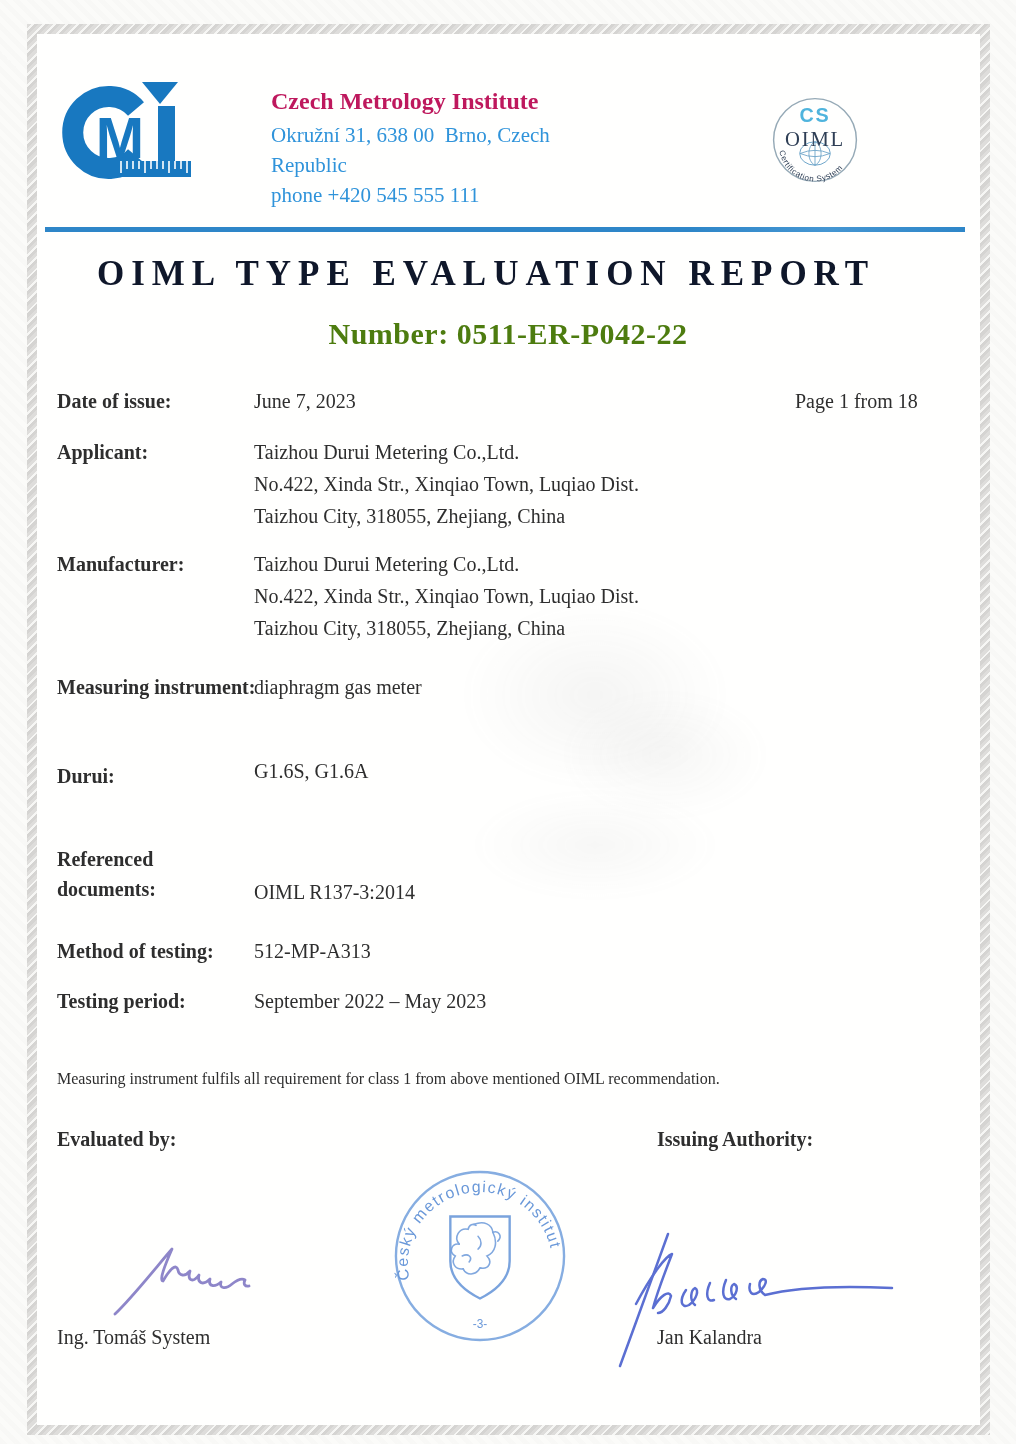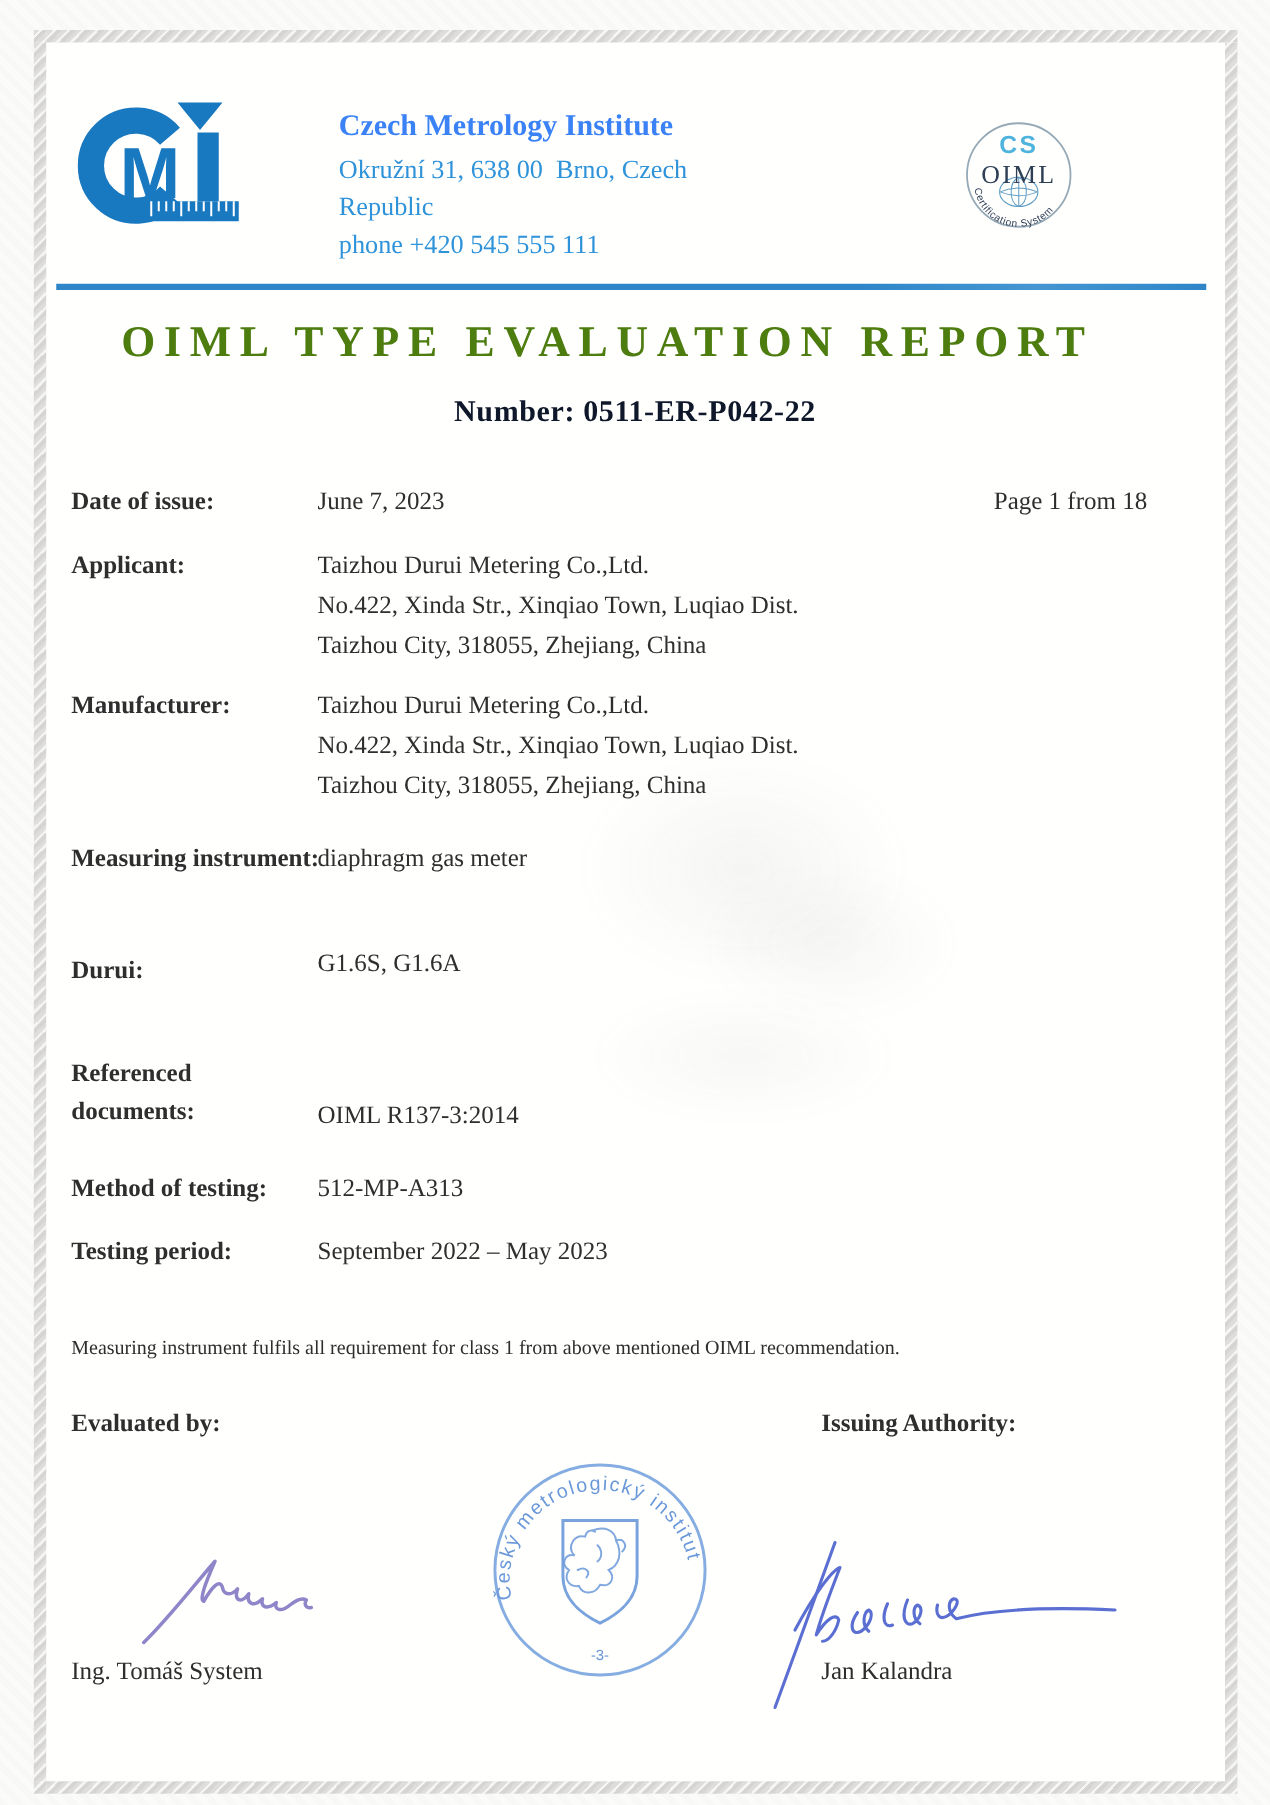--- a/index.html
+++ b/index.html
@@ -16,29 +16,29 @@
   .page { position:absolute; inset:0; }
   .frame {
     position:absolute; left:27px; top:24px; right:26px; bottom:9px;
     border:10px solid #ddd;
     border-image: repeating-linear-gradient(135deg,#dedddb 0 3px,#f6f6f4 3px 5px,#d5d4d2 5px 8px) 10 round;
     background:#fffffe;
   }
   .abs { position:absolute; }
   .lbl { position:absolute; left:57px; font-weight:bold; font-size:20px; color:#2e2e2e; white-space:nowrap; }
   .val { position:absolute; left:254px; font-size:20px; color:#2e2e2e; white-space:nowrap; }
-  .hdr-name { position:absolute; left:271px; top:88px; font-weight:bold; font-size:24px; color:#3b82f6; white-space:pre-wrap; }
+  .hdr-name { position:absolute; left:271px; top:88px; font-weight:bold; font-size:24px; color:#be185d; white-space:pre-wrap; }
   .hdr-addr { position:absolute; left:271px; font-size:21px; color:#2f93da; white-space:pre-wrap; }
   .doc-title {
     position:absolute; left:0; top:254px; width:972px; text-align:center;
-    font-size:35px; font-weight:bold; letter-spacing:7px; color:#4d7c0f; white-space:nowrap;
+    font-size:35px; font-weight:bold; letter-spacing:7px; color:#0f172a; white-space:nowrap;
   }
   .doc-number {
     position:absolute; left:0; top:317px; width:1016px; text-align:center;
-    font-size:24px; font-weight:bold; color:#0f172a; letter-spacing:0.5px;
+    font-size:30px; font-weight:bold; color:#4d7c0f; letter-spacing:0.5px;
   }
   .rule { position:absolute; left:45px; top:227px; width:920px; height:5px;
     background:linear-gradient(90deg,#2e86c8 0 70%, #4596d2 85%, #2e86c8); }
   .statement { position:absolute; left:57px; top:1070px; font-size:16px; color:#2e2e2e; white-space:nowrap; }
   .smudge { position:absolute; filter:blur(6px); pointer-events:none; }
   .s1 { left:460px; top:600px; width:270px; height:190px;
         background:radial-gradient(ellipse at 50% 50%, rgba(110,110,110,0.07), rgba(0,0,0,0) 70%); }
   .s2 { left:560px; top:690px; width:210px; height:130px;
         background:radial-gradient(ellipse at 50% 50%, rgba(110,110,110,0.06), rgba(0,0,0,0) 70%); }
   .s3 { left:470px; top:790px; width:250px; height:110px;

